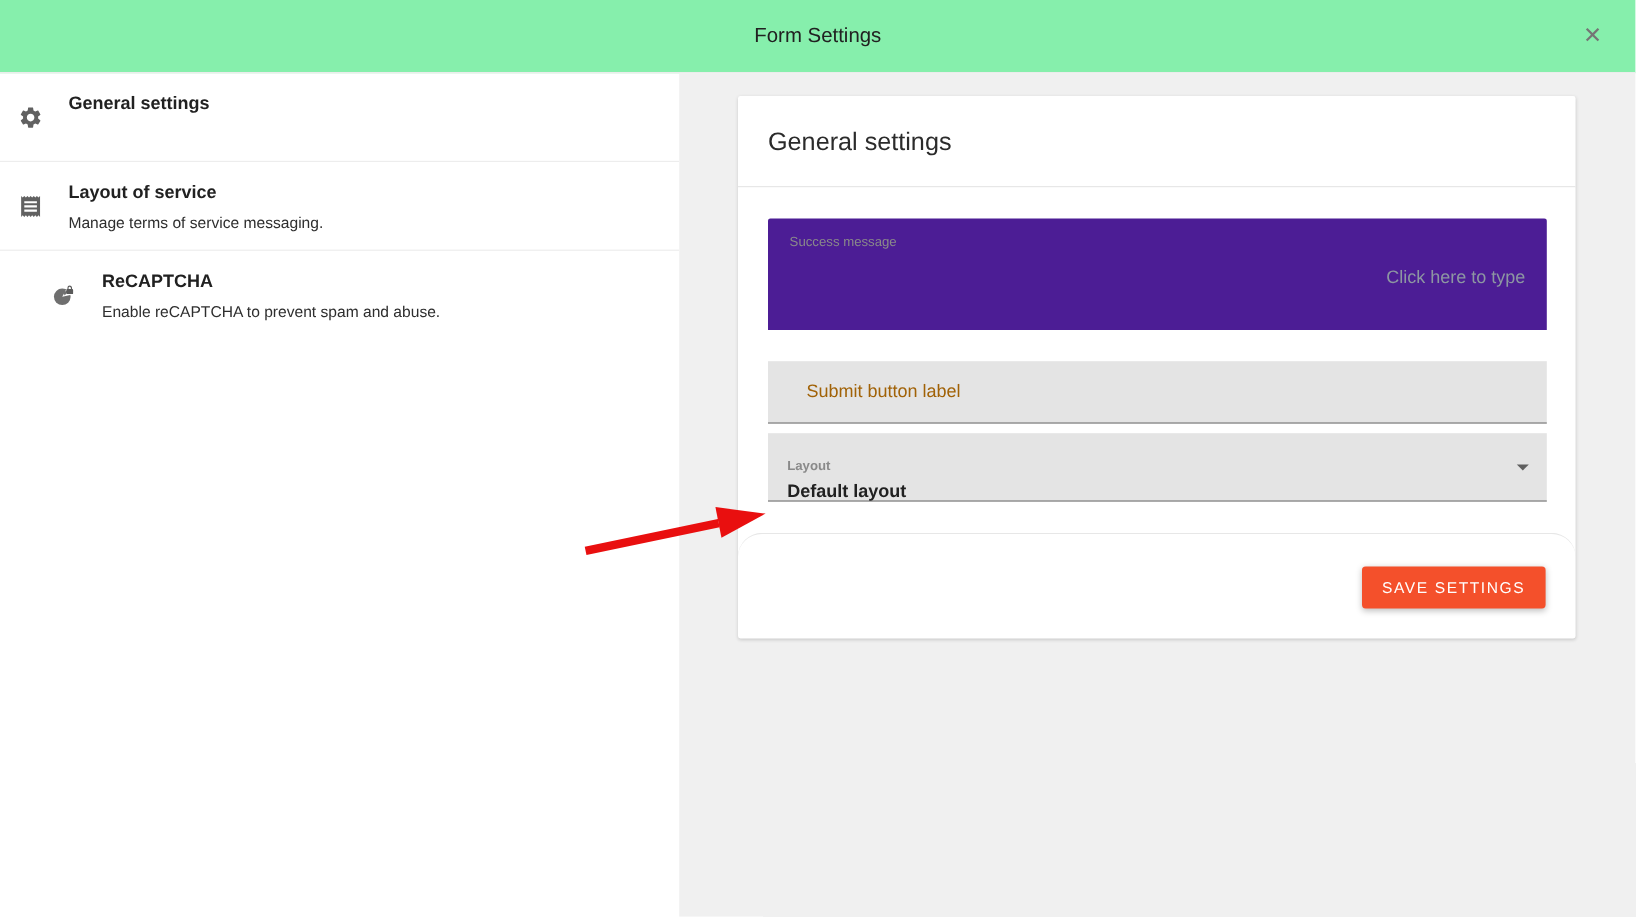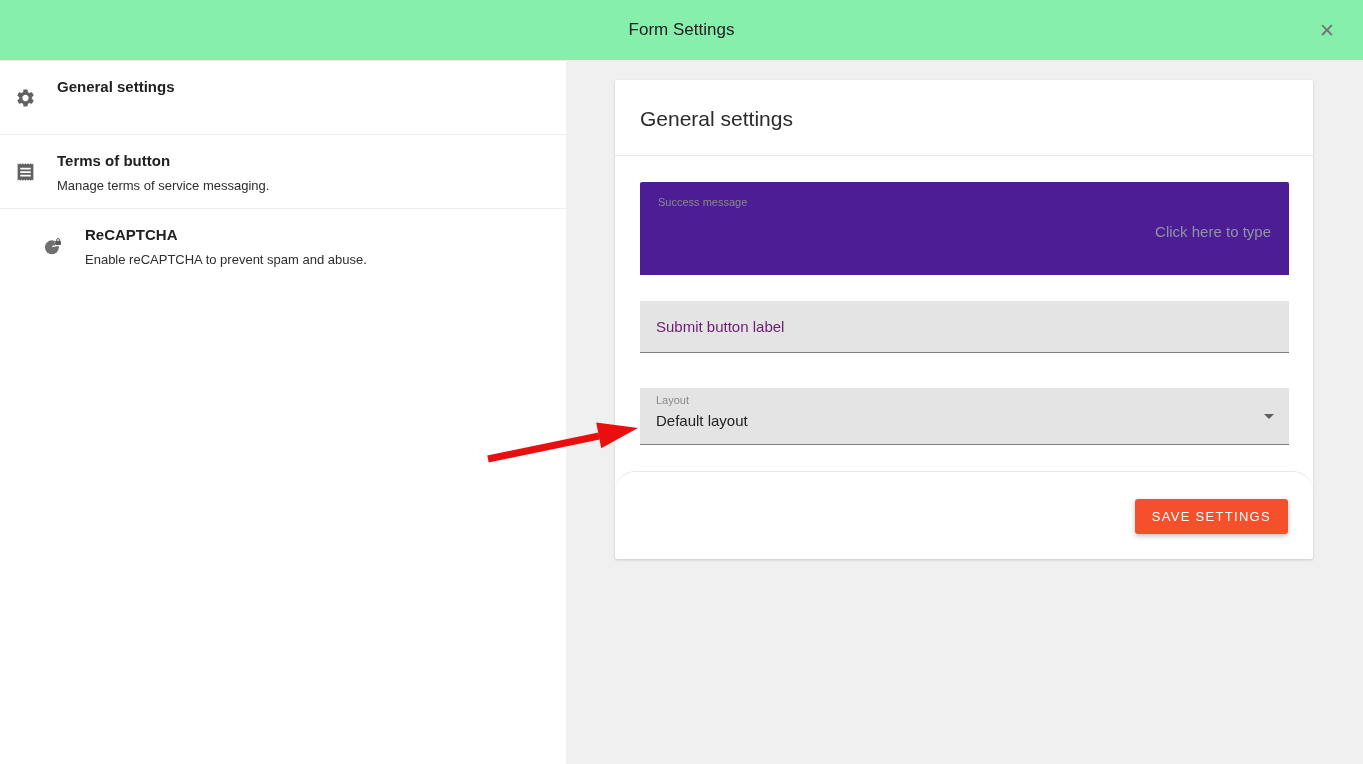--- a/index.html
+++ b/index.html
@@ -78,33 +78,34 @@
   }
   .field-label { font-size:11px; color:#8a8a8a; }
   .field-placeholder { margin-top:15px; font-size:15px; color:#8d96a2;text-align:right; }
 
   .submit-field {
     margin-top:26px;
     background:#e4e4e4;
     height:52px;
     border-bottom:1px solid #7f7f7f;
     display:flex; align-items:center;
-    padding:0 16px;
-    font-size:15px; color:#701a75;
+    padding:0 32px;
+    font-size:15px; color:#a16207;
     cursor:text;
   }
 
   .layout-field {
-    margin-top:35px;
+    margin-top:8px;
     background:#e4e4e4;
     height:57px;
     border-bottom:1px solid #7f7f7f;
-    padding:6px 16px 0 16px;
+    padding:22px 16px 0 16px;
     position:relative;
     cursor:pointer;
+    font-weight:bold;
   }
   .layout-value { margin-top:6px; font-size:15px; color:#212121; }
   .caret {
     position:absolute; right:15px; top:26px;
     width:0; height:0;
     border-left:5px solid transparent;
     border-right:5px solid transparent;
     border-top:5px solid #5f5f5f;
   }
 
@@ -153,21 +154,21 @@
       </span>
       <div class="side-title">General settings</div>
     </div>
 
     <div class="side-item">
       <span class="side-icon">
         <svg width="21" height="21" viewBox="0 0 24 24">
           <path fill="#616161" fill-rule="evenodd" d="M18 17H6v-2h12v2zm0-4H6v-2h12v2zm0-4H6V7h12v2zM3 22l1.5-1.5L6 22l1.5-1.5L9 22l1.5-1.5L12 22l1.5-1.5L15 22l1.5-1.5L18 22l1.5-1.5L21 22V2l-1.5 1.5L18 2l-1.5 1.5L15 2l-1.5 1.5L12 2l-1.5 1.5L9 2 7.5 3.5 6 2 4.5 3.5 3 2v20z"></path>
         </svg>
       </span>
-      <div class="side-title">Terms of button</div>
+      <div class="side-title">Layout of service</div>
       <div class="side-desc">Manage terms of service messaging.</div>
     </div>
 
     <div class="side-item">
       <span class="side-icon">
         <svg width="22" height="22" viewBox="0 0 26 26">
           <circle cx="11" cy="14" r="8.6" fill="#6f6f6f"></circle>
           <path d="M11 14 L17 3 L25 11 Z" fill="#ffffff"></path>
           <path d="M11.8 9.2 L17.6 7.4 L13.6 12.6 Z" fill="#6f6f6f"></path>
           <rect x="15.2" y="6" width="7" height="5.2" rx="0.9" fill="#5a5a5a"></rect>

